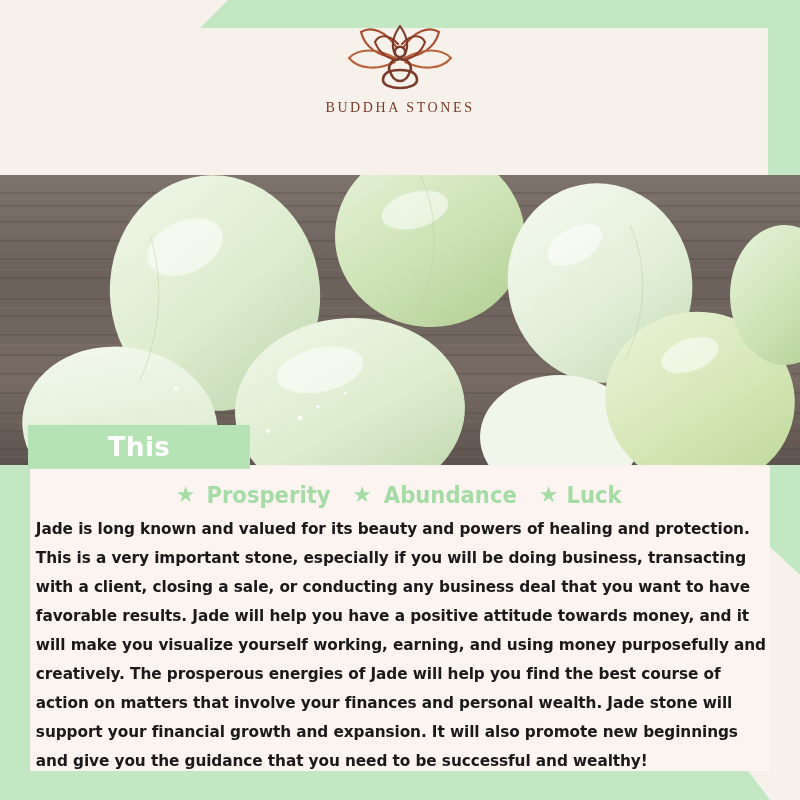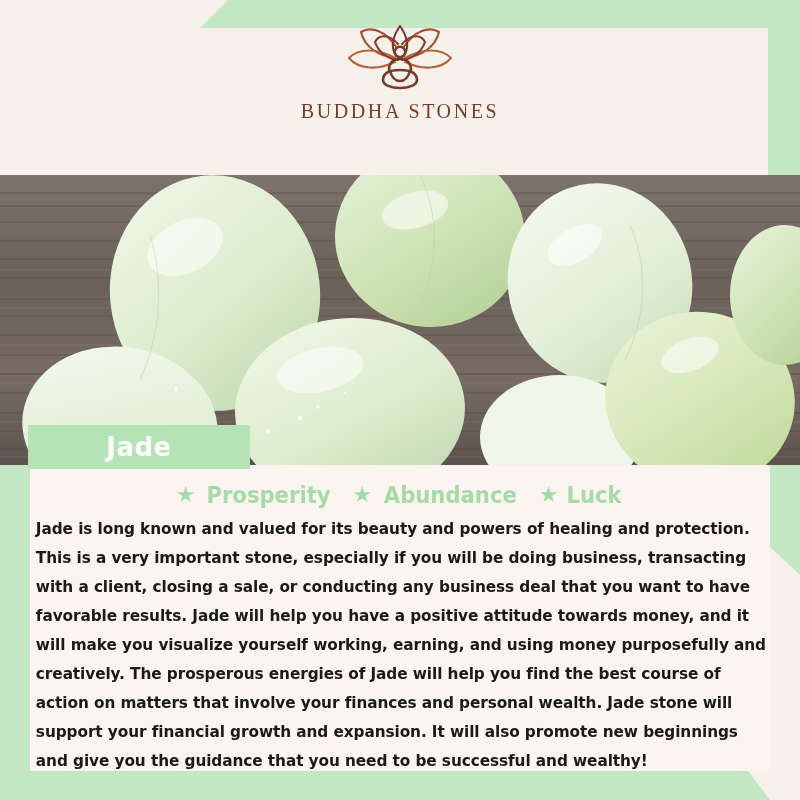--- a/index.html
+++ b/index.html
@@ -45,21 +45,21 @@
   
   .logo-wrap{
     position:absolute; top:18px; left:0; width:800px;
     display:flex; flex-direction:column; align-items:center;
     z-index:3;
   }
   .logo-mark{ width:130px; height:78px; display:block; }
   .logo-word{
     margin-top:4px;
     font-family:"Liberation Serif", serif;
-    font-size:20px; letter-spacing:2.6px;
+    font-size:14px; letter-spacing:2.6px;
     color:#7b3b2a; font-weight:400;
   }
 
   
   .title-banner{
     position:absolute; top:118px; left:170px;
     width:475px; height:60px;
     background:#fdfaf7;
     display:flex; align-items:center; justify-content:center;
     z-index:4;
@@ -261,21 +261,21 @@
       </g>
       <g stroke="#b9cfa5" stroke-width="1" fill="none" opacity="0.5">
         <path d="M150 60 C165 110, 160 160, 140 205"></path>
         <path d="M420 0 C440 40, 438 90, 420 130"></path>
         <path d="M630 50 C650 95, 645 145, 625 185"></path>
       </g>
     </svg>
   </div>
 
   <div class="stone-label">
-    <span class="stone-label-text">Jade</span>
+    <span class="stone-label-text">This</span>
   </div>
 
   <div class="content">
     <div class="benefits">
       <div class="benefit">
         <span class="star">★</span>
         <span class="benefit-label">Prosperity</span>
       </div>
       <div class="benefit">
         <span class="star">★</span>

